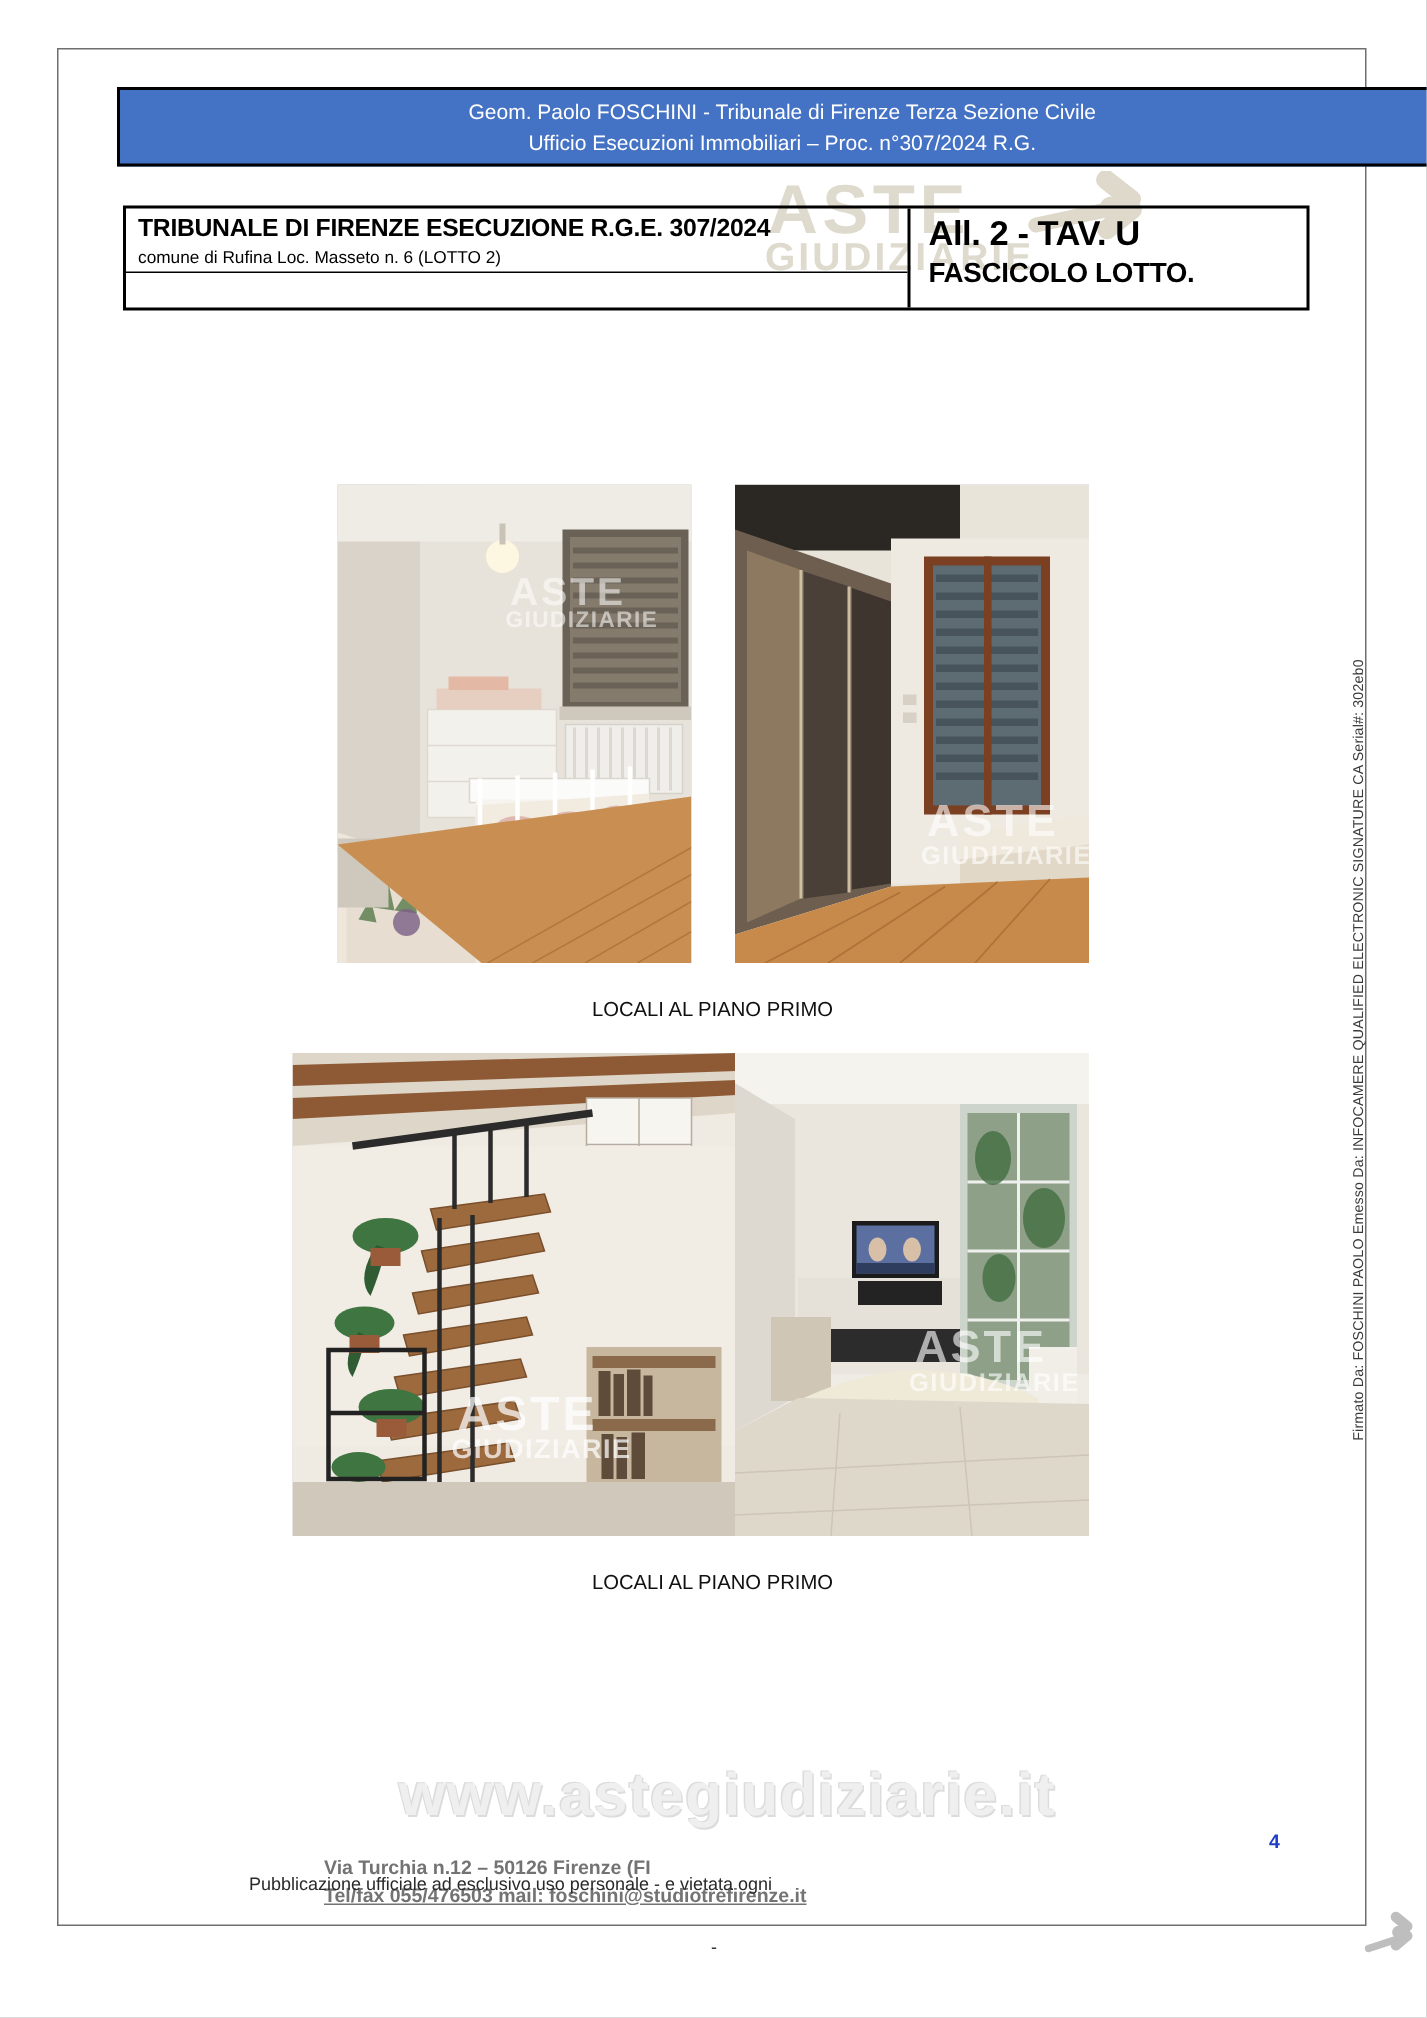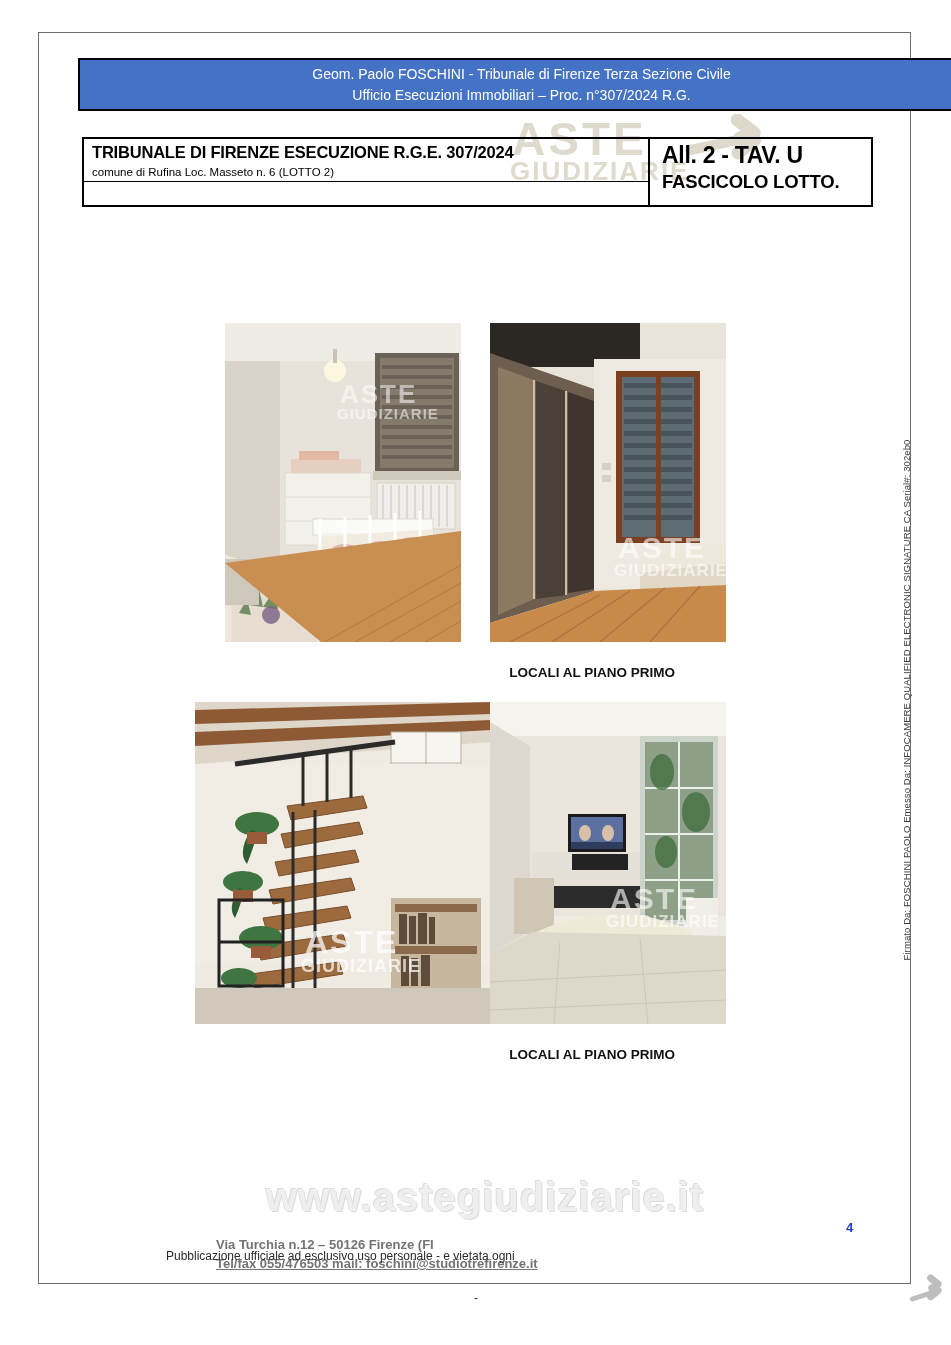--- a/index.html
+++ b/index.html
@@ -54,21 +54,21 @@
   .title-box {
     position: absolute;
     left: 82px; top: 137px;
     width: 791px;
     height: 70px;
     border: 2px solid #000;
     box-sizing: border-box;
     display: flex;
   }
   .title-left {
-    width: 566px;
+    width: 523px;
     border-right: 2px solid #000;
     box-sizing: border-box;
     padding: 4px 6px 0 8px;
     position: relative;
   }
   .title-left .l1 {
     font-size: 16.5px;
     font-weight: bold;
     letter-spacing: -0.2px;
     white-space: nowrap;
@@ -126,23 +126,22 @@
     position: absolute;
     background: #cfcfcf;
     overflow: hidden;
   }
   .photo .inner { position: absolute; left:0; top:0; right:0; bottom:0; }
 
   .caption {
     position: absolute;
     font-size: 13.5px;
     color: #111;
-    text-align: right;
+    text-align: center;
     white-space: nowrap;
-    font-weight: bold;
   }
 
   
   .wm-small {
     position: absolute;
     color: rgba(255,255,255,0.55);
     font-weight: bold;
     pointer-events: none;
   }
 

